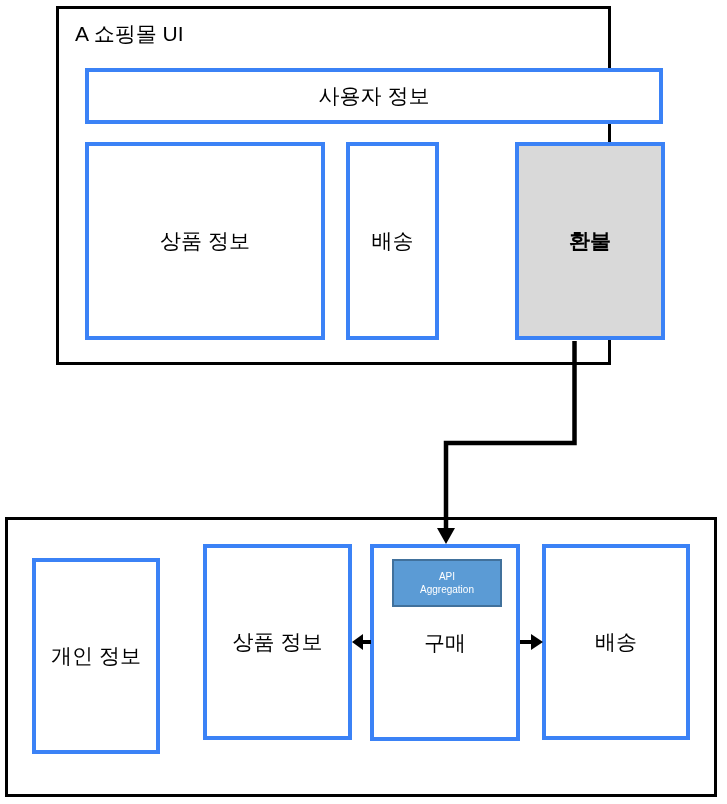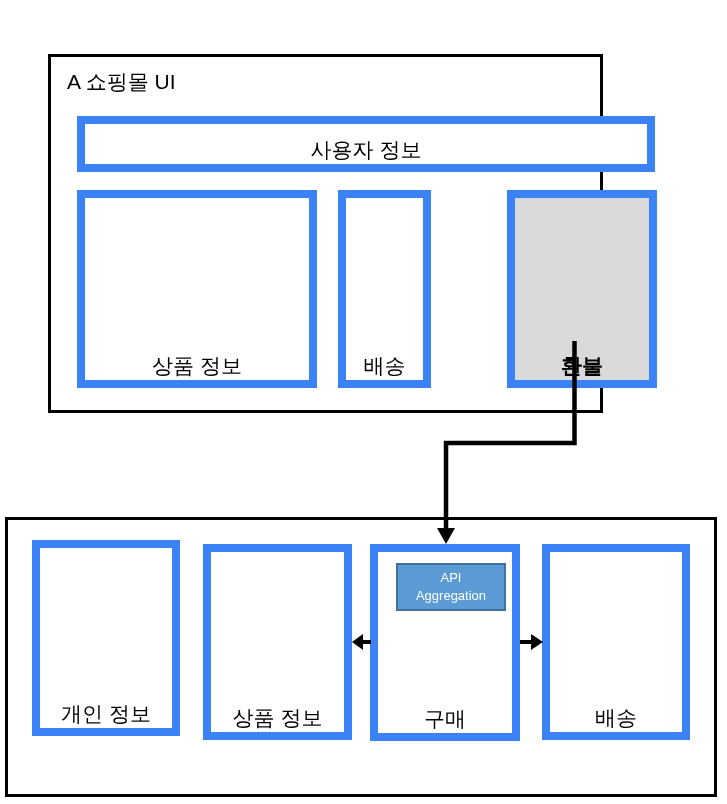--- a/index.html
+++ b/index.html
@@ -13,25 +13,25 @@
     overflow: hidden;
   }
   .frame {
     position: absolute;
     border: 3px solid #000000;
     background: #ffffff;
     box-sizing: border-box;
   }
   .box {
     position: absolute;
-    border: 8px solid #3b82f6;
+    border: 4px solid #3b82f6;
     background: #ffffff;
     box-sizing: border-box;
     display: flex;
-    align-items: flex-end;
+    align-items: center;
     justify-content: center;
     font-size: 21px;
     letter-spacing: 0px;
     white-space: nowrap;
   }
   .box.highlight { background: #d9d9d9; font-weight: bold; }
   .section-title {
     position: absolute;
     font-size: 21px;
     white-space: nowrap;
@@ -39,21 +39,21 @@
   .api-badge {
     position: absolute;
     left: 18px;
     top: 11px;
     width: 110px;
     height: 48px;
     box-sizing: border-box;
     background: #5b9bd5;
     border: 2px solid #41719c;
     color: #ffffff;
-    font-size: 13px;
+    font-size: 10px;
     line-height: 1.35;
     display: flex;
     flex-direction: column;
     align-items: center;
     justify-content: center;
     text-align: center;
   }
   svg.arrows {
     position: absolute;
     left: 0;
@@ -61,21 +61,21 @@
     width: 727px;
     height: 804px;
     pointer-events: none;
   }
 </style>
 </head>
 <body>
 
 <div class="stage">
 
-  <div class="frame" style="left:48px; top:6px; width:555px; height:359px;margin-top:48px;">
+  <div class="frame" style="left:56px; top:6px; width:555px; height:359px;">
     <div class="section-title" style="left:16px; top:11px;">A 쇼핑몰 UI</div>
 
     <div class="box" style="left:26px; top:59px; width:578px; height:56px;">
       <span>사용자 정보</span>
     </div>
 
     <div class="box" style="left:26px; top:133px; width:240px; height:198px;">
       <span>상품 정보</span>
     </div>
 
@@ -83,21 +83,21 @@
       <span>배송</span>
     </div>
 
     <div class="box highlight" style="left:456px; top:133px; width:150px; height:198px;">
       <span>환불</span>
     </div>
   </div>
 
   <div class="frame" style="left:5px; top:517px; width:712px; height:280px;">
 
-    <div class="box" style="left:24px; top:20px; width:148px; height:196px;">
+    <div class="box" style="left:24px; top:38px; width:128px; height:196px;">
       <span>개인 정보</span>
     </div>
 
     <div class="box" style="left:195px; top:24px; width:149px; height:196px;">
       <span>상품 정보</span>
     </div>
 
     <div class="box" style="left:362px; top:24px; width:150px; height:197px;">
       <div class="api-badge">
         <span>API</span>

